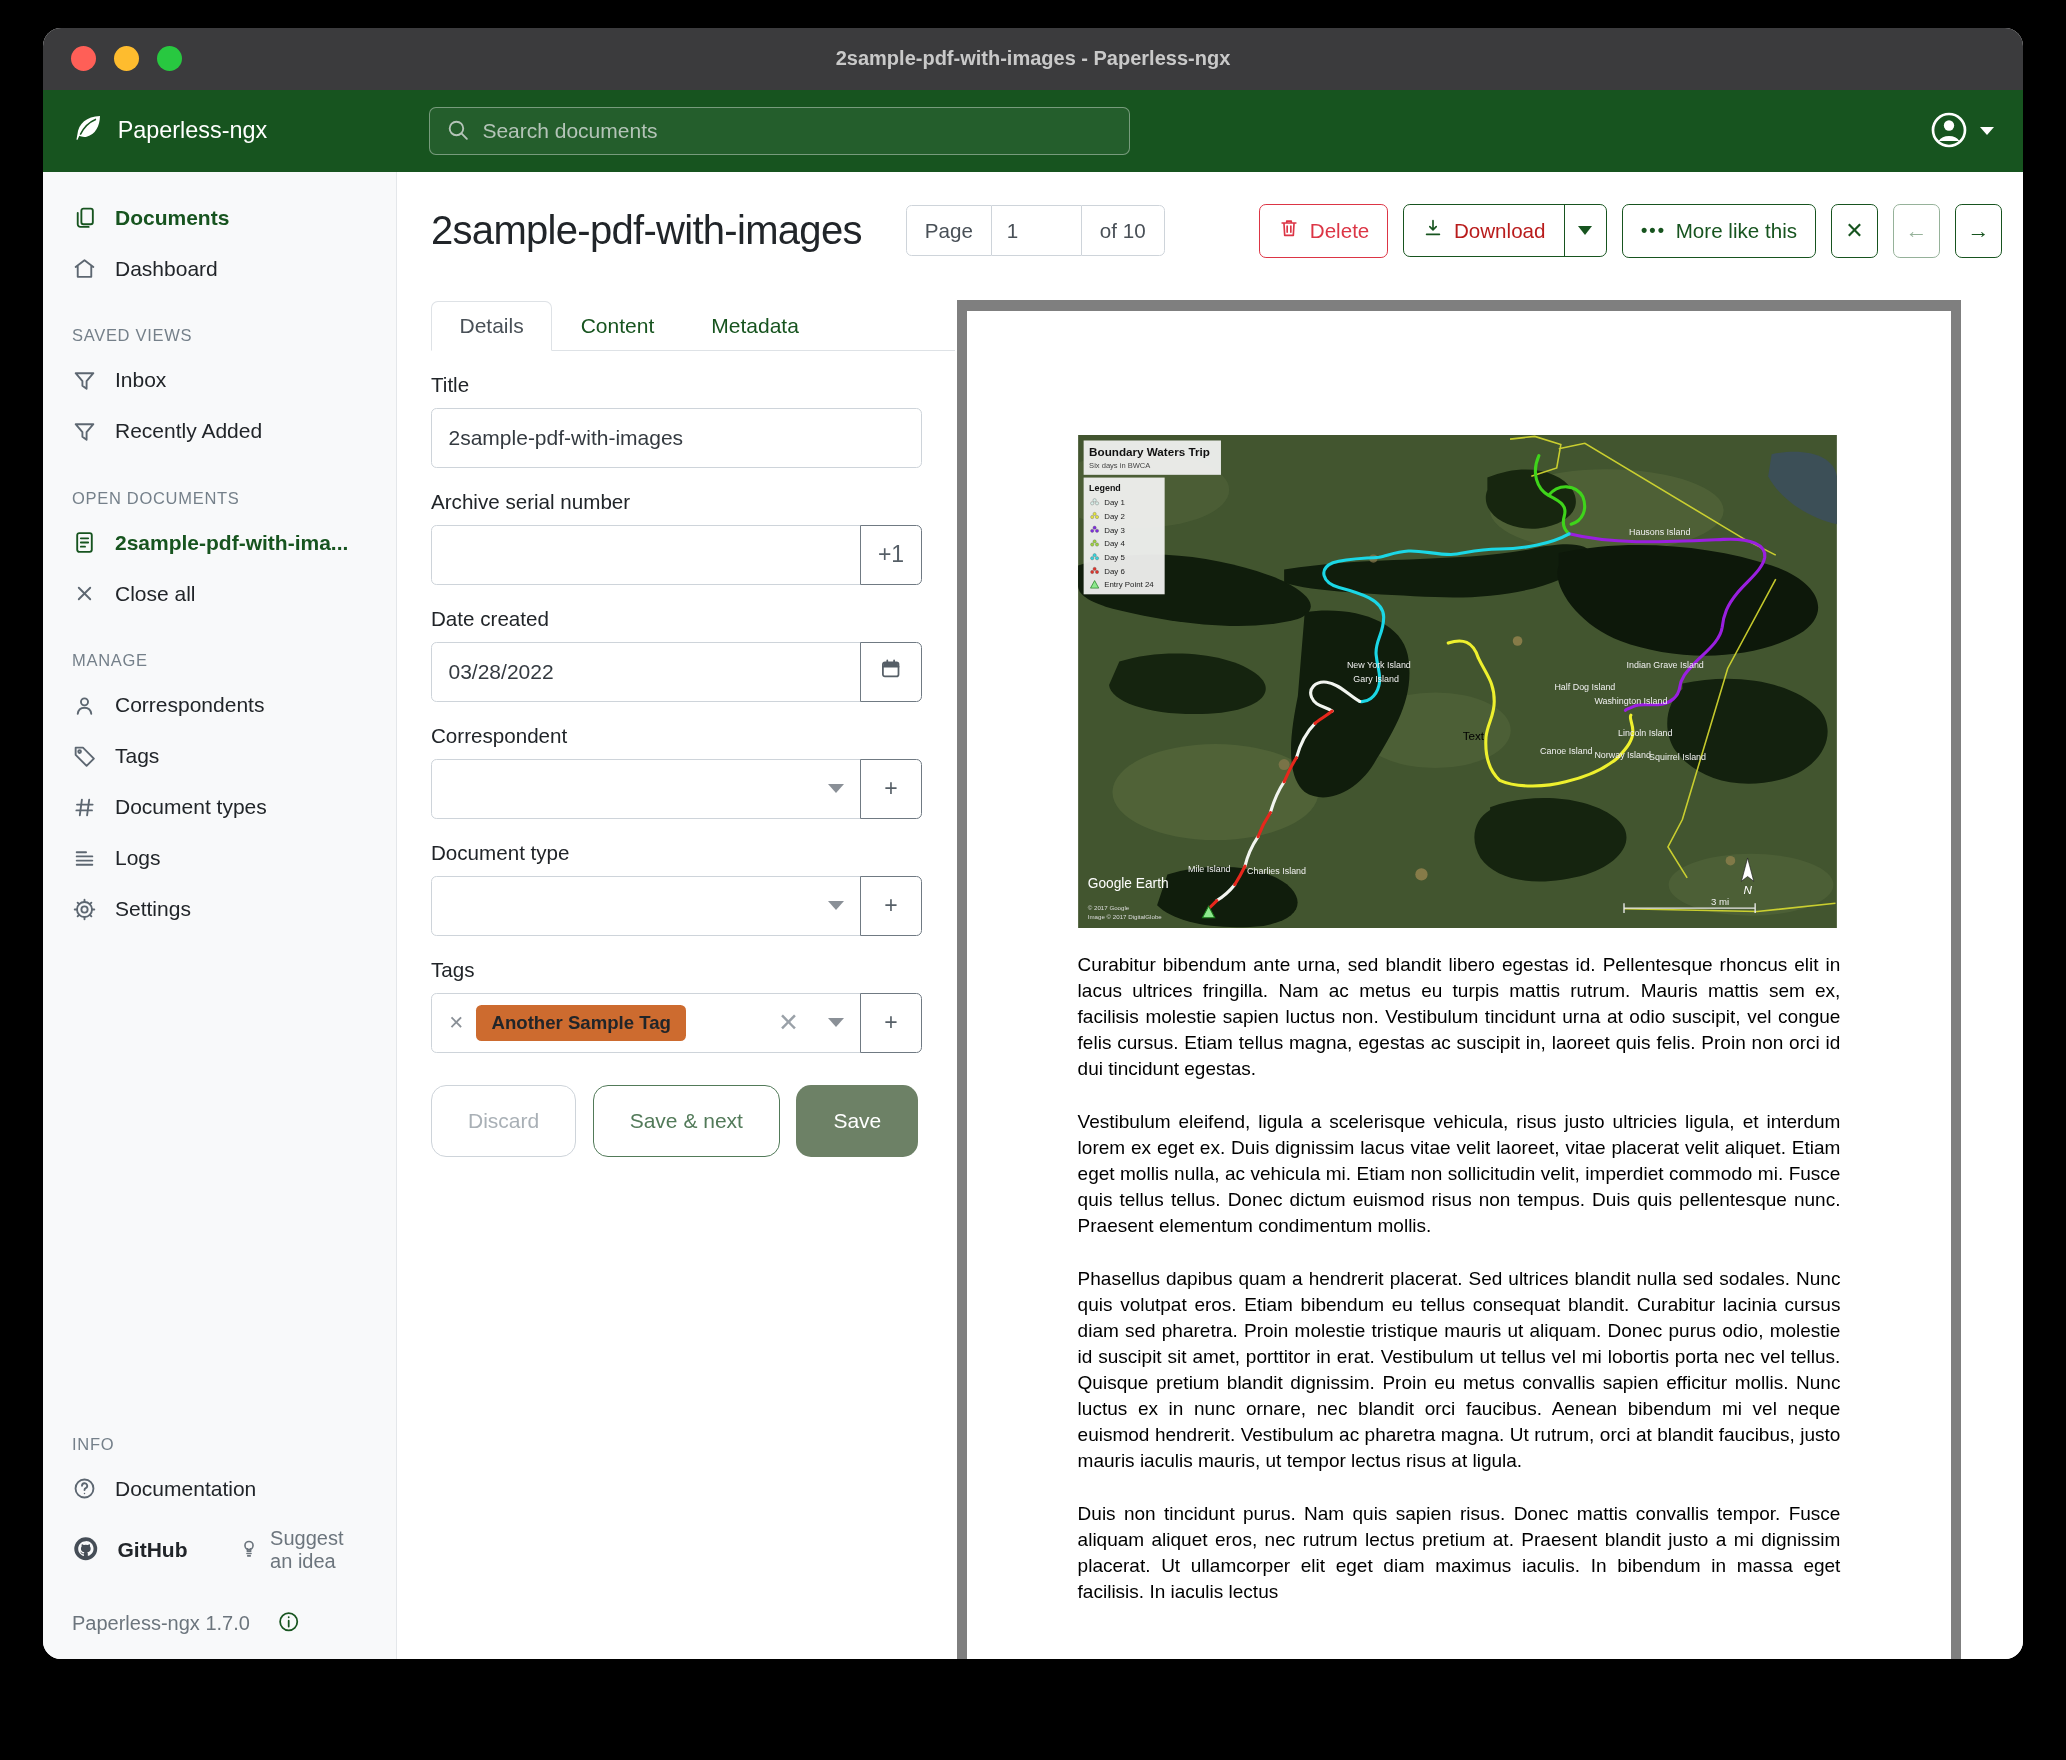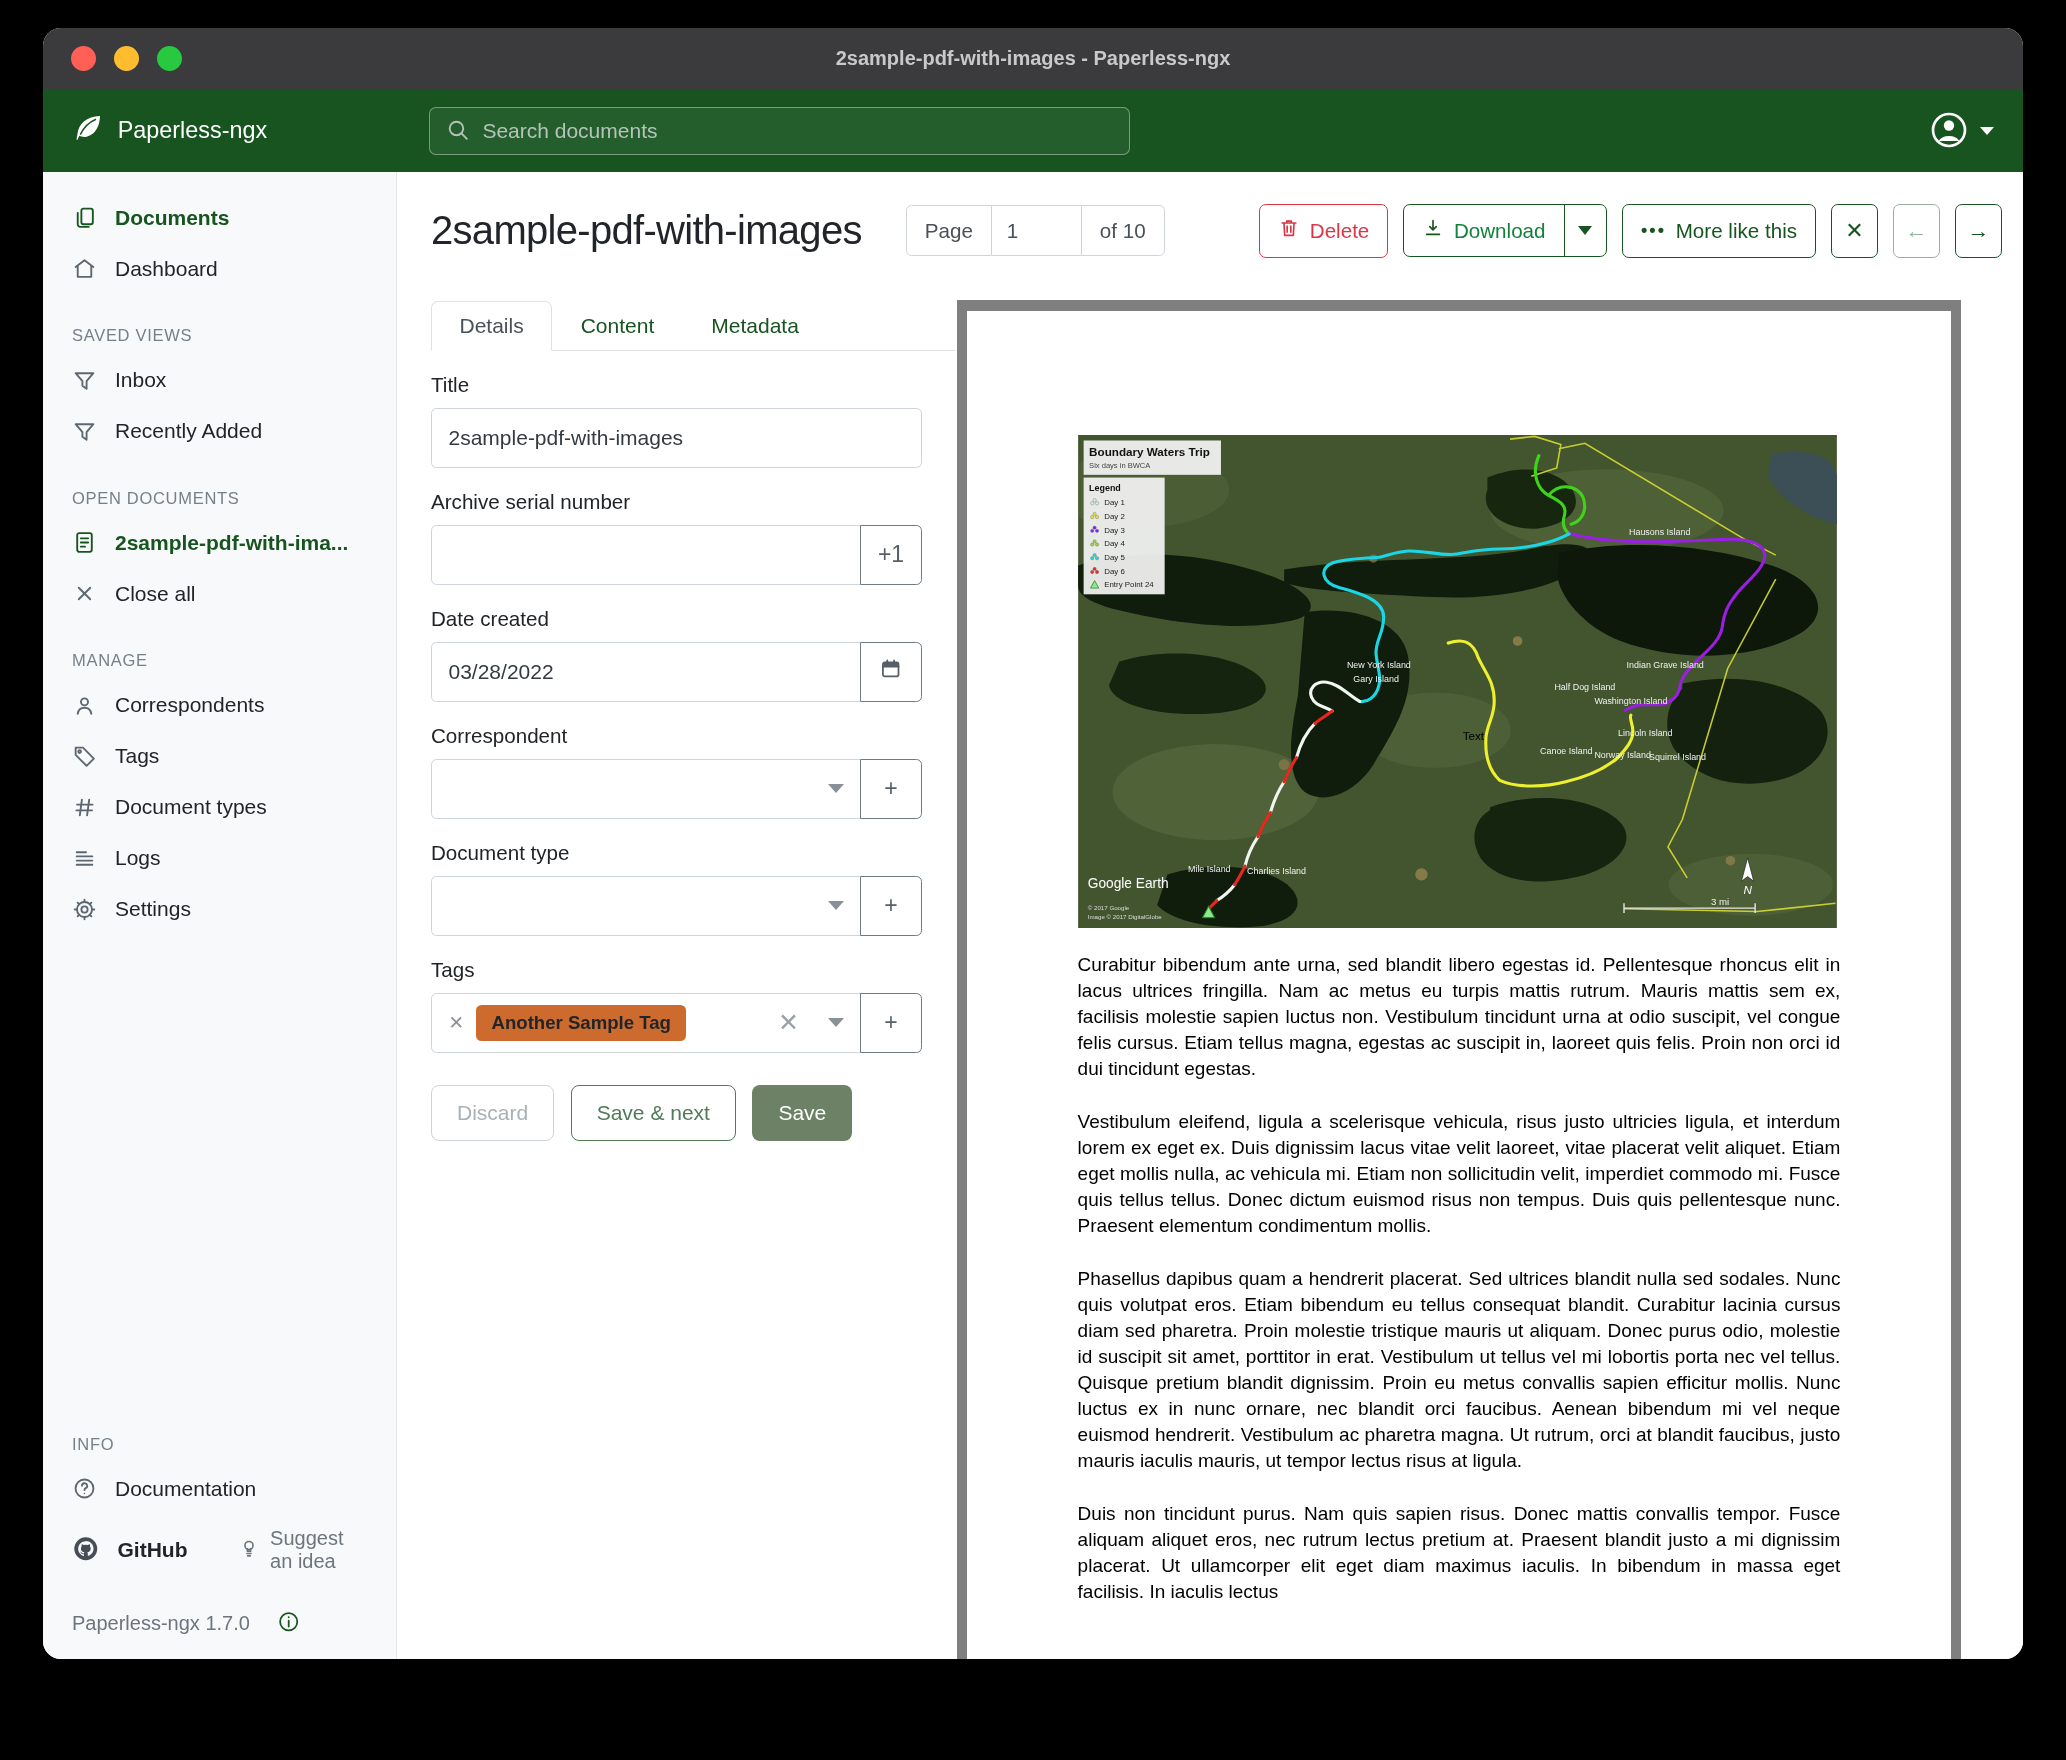--- a/index.html
+++ b/index.html
@@ -59,21 +59,21 @@
   .page-group .seg.of { border-radius:0 5.5px 5.5px 0; }
   .actions { margin-left:auto; display:flex; align-items:center; gap:15px; }
   .btn { height:54px; border-radius:6.9px; background:#fff; display:flex; align-items:center;
          justify-content:center; gap:9.6px; font-size:20.6px; padding:0 18px; cursor:default; }
   .btn.danger { color:#dc3545; border:1.4px solid #dc3545; }
   .btn.greenline { color:#17541f; border:1.4px solid #17541f; }
   .btn.square { width:47px; padding:0; font-size:22px; }
   .btn.dim { opacity:.45; }
   .split { display:flex; border:1.4px solid #17541f; border-radius:6.9px; overflow:hidden; }
   .split .part { height:51px; display:flex; align-items:center; gap:9.6px; padding:0 18px;
-                 color:#15803d; font-size:20.6px; }
+                 color:#b91c1c; font-size:20.6px; }
   .split .part.caretpart { border-left:1.4px solid #17541f; padding:0 13.7px; }
   .dots { letter-spacing:2.1px; font-weight:bold; font-size:18px; }
   
   .tabs { margin-top:43px; width:524px; display:flex; border-bottom:1.4px solid #dee2e6; }
   .tab { padding:12.4px 27.5px; font-size:21px; color:#17541f; border:1.4px solid transparent;
          margin-bottom:-1.4px; cursor:default; }
   .tab.active { color:#495057; background:#fff; border-color:#dee2e6;
                 border-bottom-color:#fff; border-radius:6.9px 6.9px 0 0; }
   .form { width:491px; }
   .f-label { font-size:20.6px; color:#212529; margin:22px 0 11px; }
@@ -88,21 +88,21 @@
                 justify-content:center; font-size:23px; color:#565f67; z-index:1; }
   .sel-caret { width:0; height:0; border-left:8.2px solid transparent;
                border-right:8.2px solid transparent; border-top:9.6px solid #8a9097;
                margin-left:auto; }
   .tagsbox { gap:12.4px; }
   .mini-x { color:#8a9097; font-size:18.6px; }
   .chip { border-radius:5.5px; padding:6.9px 15px; font-size:18.6px; font-weight:bold;
           color:#212529; white-space:nowrap; }
   .clear-x { margin-left:auto; color:#9aa1a8; font-size:25px; }
   .form-actions { margin-top:32px; display:flex; gap:16.5px; }
-  .fbtn { height:56px; border-radius:8px; padding:0 25px; font-size:21px;
+  .fbtn { height:72px; border-radius:15px; padding:0 36px; font-size:21px;
           display:flex; align-items:center; justify-content:center; background:#fff; }
   .fbtn.discard { color:#a9b0b6; border:1.4px solid #ced4da; }
   .fbtn.savenext { color:#527a59; border:1.4px solid #527a59; }
   .fbtn.save { color:#fff; border:1.4px solid transparent; }
   
   .preview { position:absolute; left:560px; top:128px; right:62px; bottom:0;
              background:#7f7f7f; padding:11px 9.6px 0; }
   .pdf-page { background:#fff; width:100%; height:100%; padding:124px 111px 0; overflow:hidden; }
   .pdf-page p { font-size:19px; line-height:1.37; text-align:justify; color:#000;
                 margin:0 0 27px; font-family:"Liberation Sans", sans-serif; }

